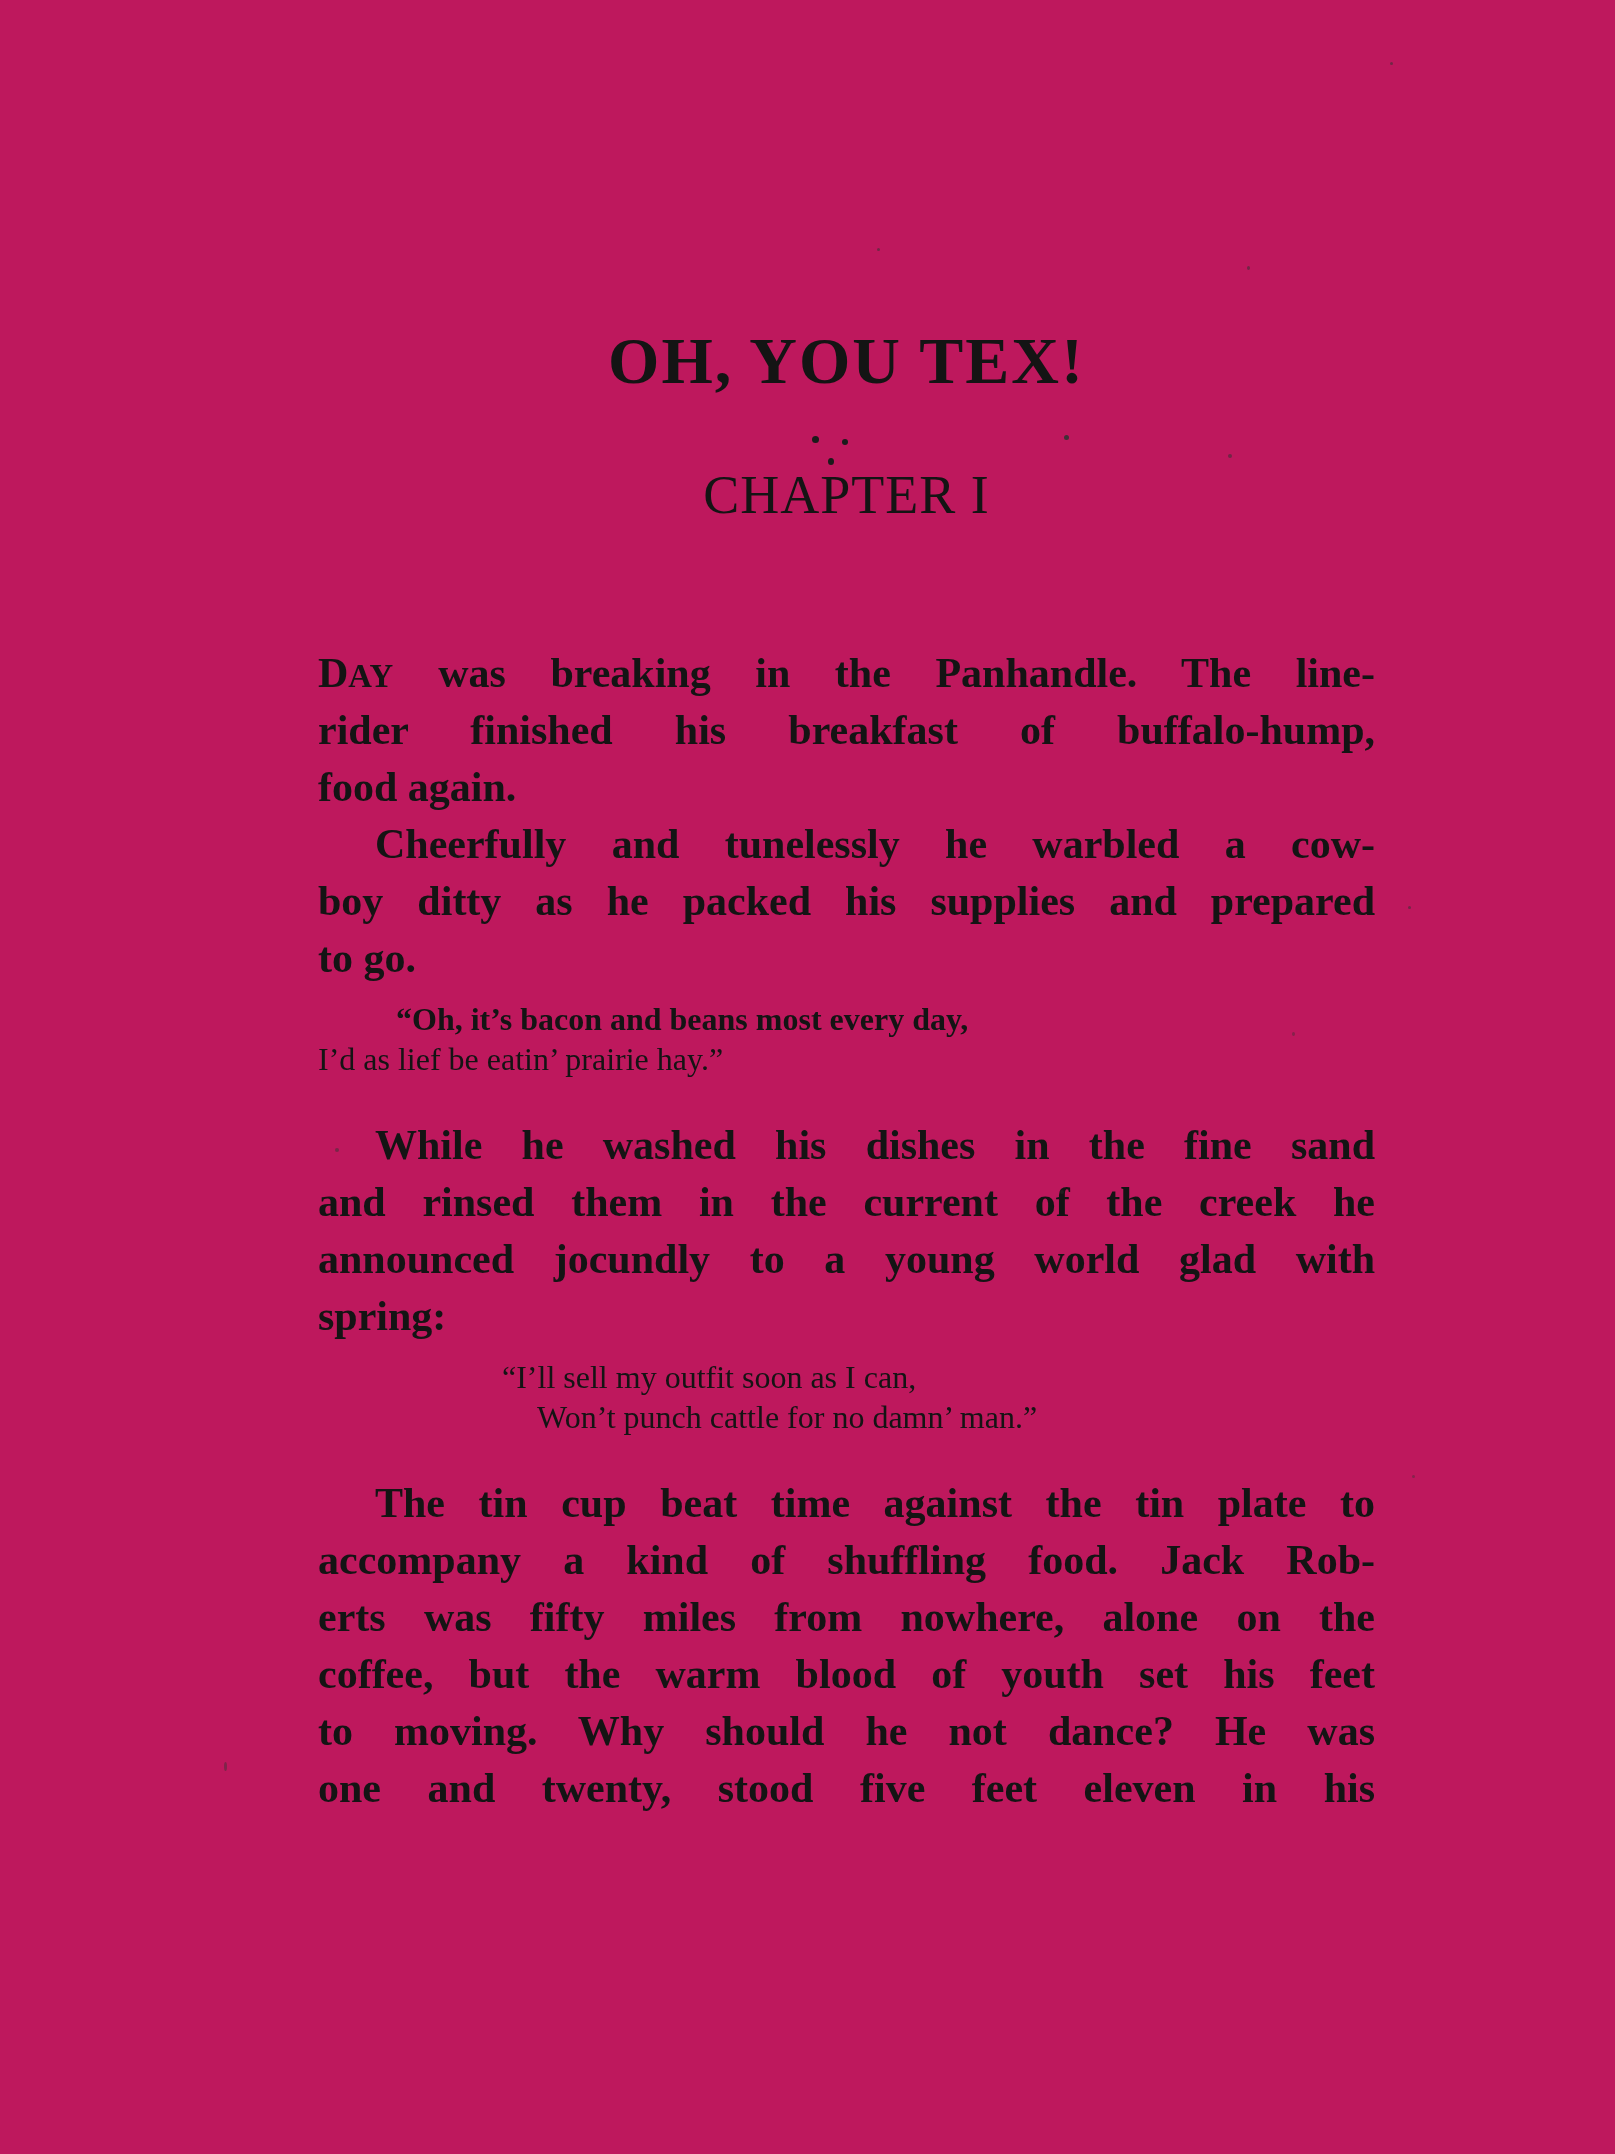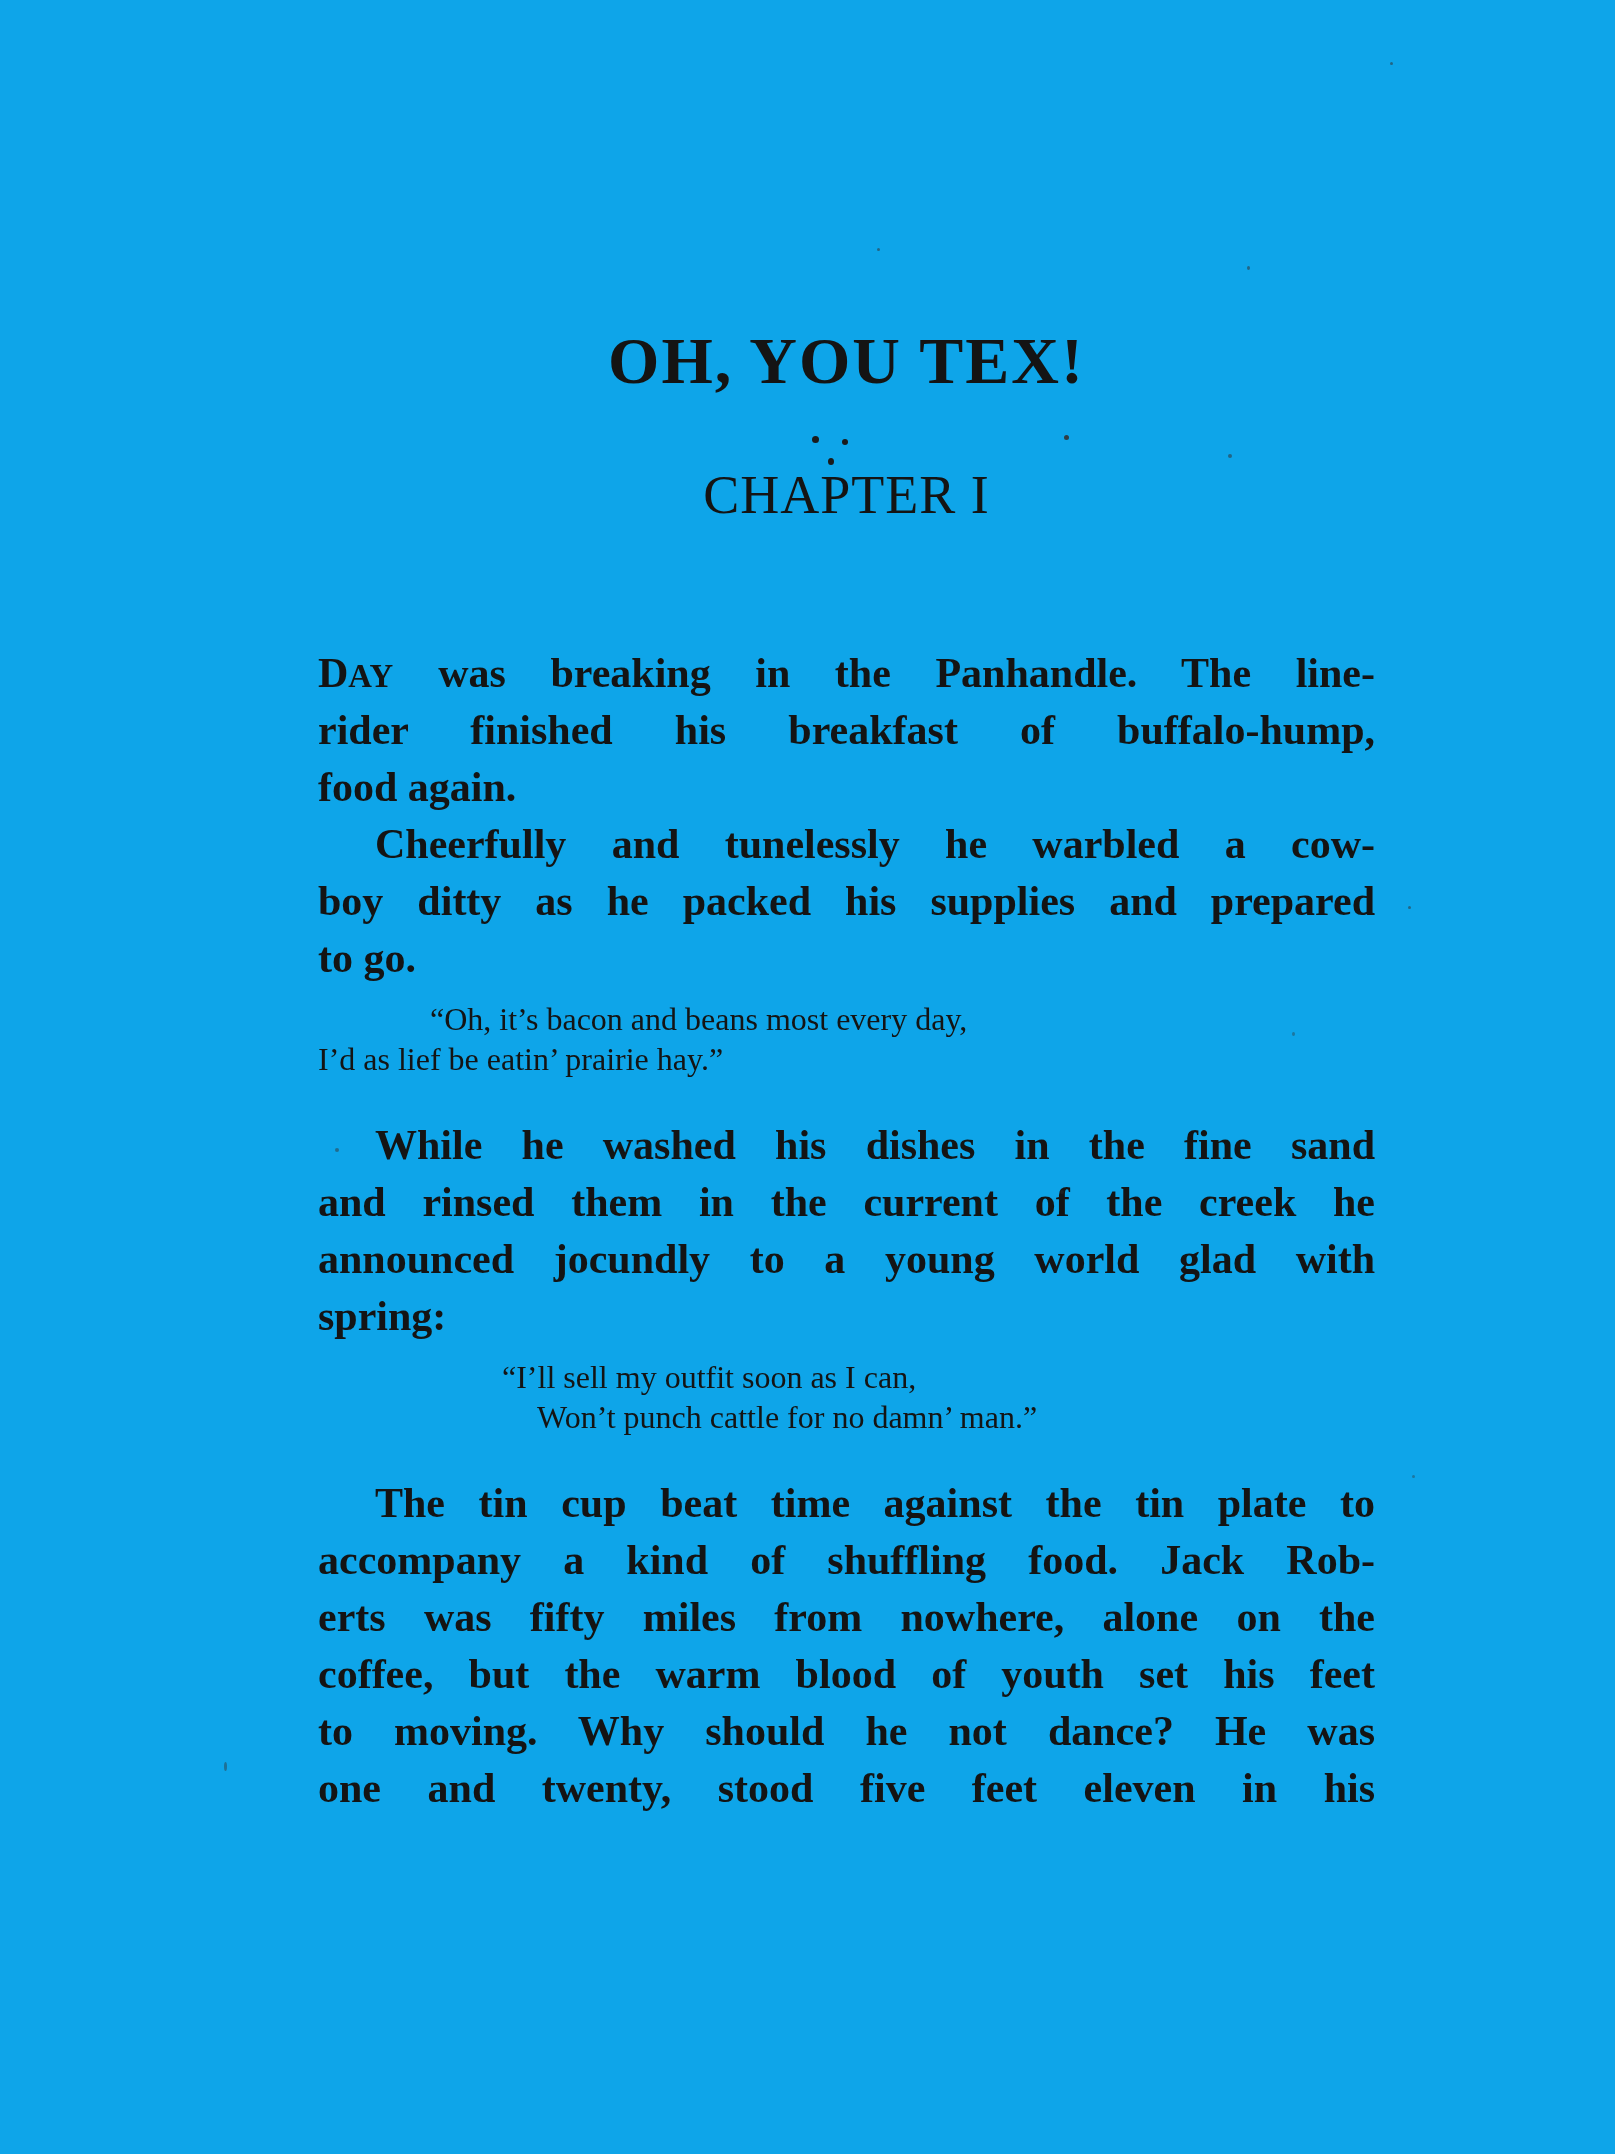--- a/index.html
+++ b/index.html
@@ -1,19 +1,19 @@
 <!DOCTYPE html>
 <html><head>
 <meta charset="utf-8">
 <style>
   html,body{margin:0;padding:0;background:#e8e8e8;}
   .page{
     position:relative;
     width:1615px;height:2154px;
-    background:#0ea5e9;
+    background:#be185d;
     overflow:hidden;
     font-family:"Liberation Serif", serif;
     color:#141414;
   }
   .block{position:absolute;left:318px;width:1057px;}
   .book-title{
     top:328px;text-align:center;
     font-size:66px;font-weight:bold;line-height:1;
     letter-spacing:2px;white-space:nowrap;
   }
@@ -67,21 +67,21 @@
       <div class="bline end">food again.</div>
     </div>
 
     <div class="para">
       <div class="bline indent">Cheerfully and tunelessly he warbled a cow-</div>
       <div class="bline">boy ditty as he packed his supplies and prepared</div>
       <div class="bline end">to go.</div>
     </div>
 
     <div class="verse">
-      <div class="vline" style="margin-left:112px;">“Oh, it’s bacon and beans most every day,</div>
+      <div class="vline" style="margin-left:78px;font-weight:bold;">“Oh, it’s bacon and beans most every day,</div>
       <div class="vline" style="">I’d as lief be eatin’ prairie hay.”</div>
     </div>
 
     <div class="para">
       <div class="bline indent">While he washed his dishes in the fine sand</div>
       <div class="bline">and rinsed them in the current of the creek he</div>
       <div class="bline">announced jocundly to a young world glad with</div>
       <div class="bline end">spring:</div>
     </div>
 

